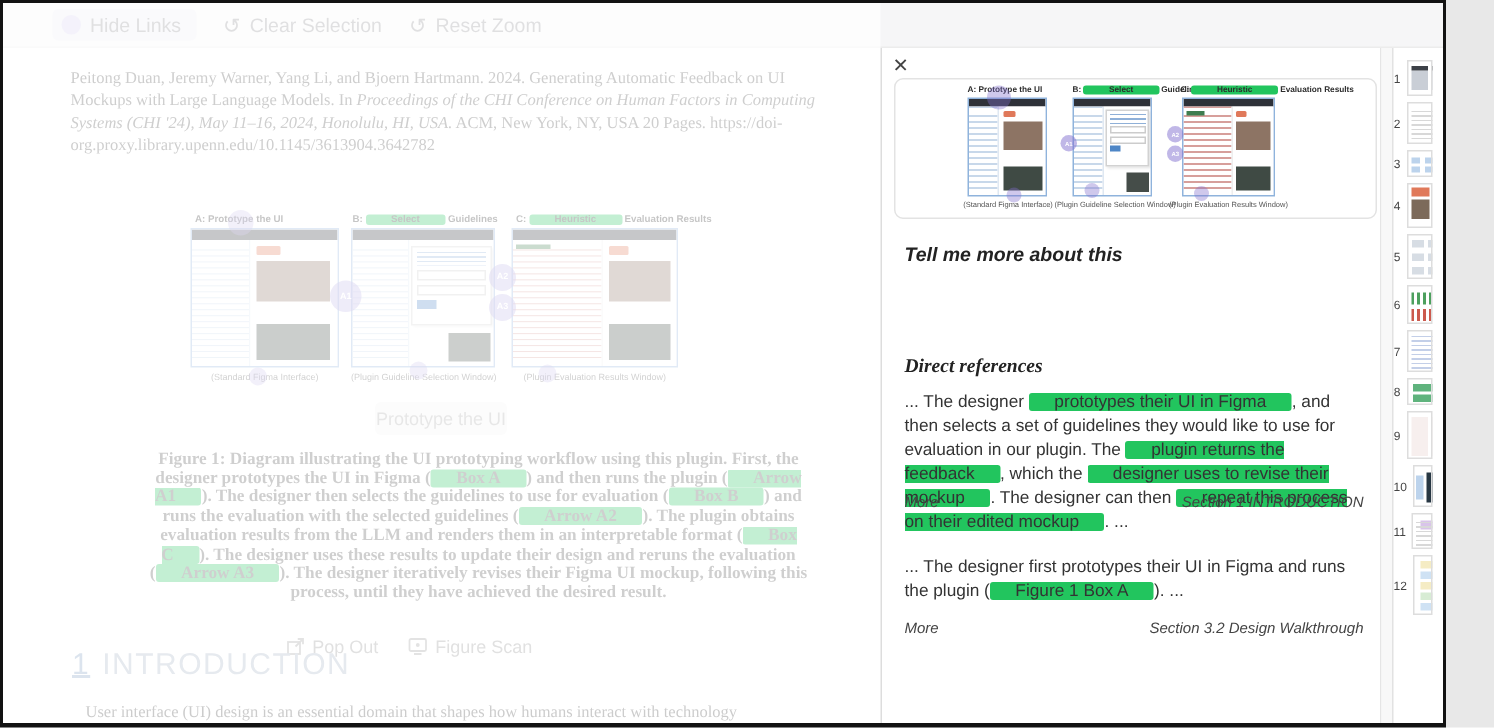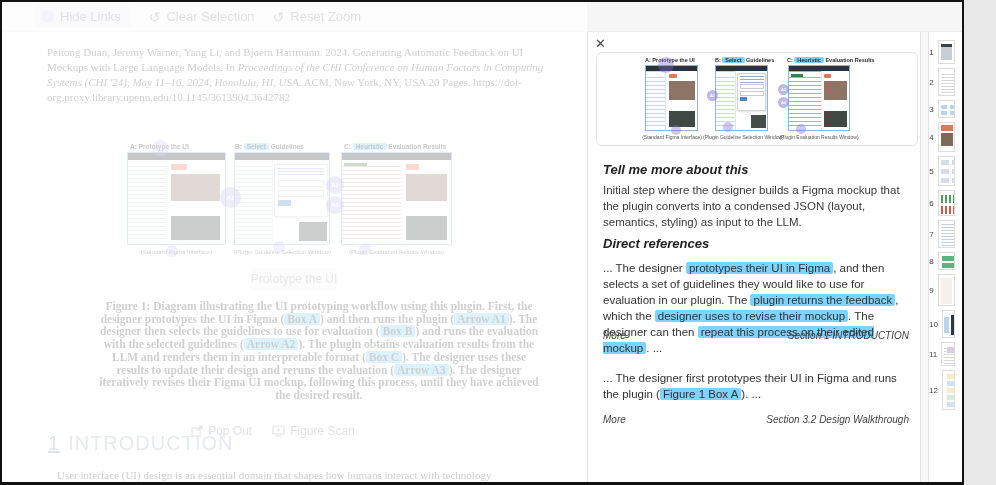--- a/index.html
+++ b/index.html
@@ -20,21 +20,21 @@
   .doc { position:absolute; left:0; top:30px; width:585px; bottom:0; background:#ffffff; }
   .dim { position:absolute; left:0; top:0; width:585px; height:485px;
          background:rgba(255,255,255,0.73); z-index:40; pointer-events:none; }
 
   .acm { position:absolute; left:45px; top:13px; width:505px;
          font-family:"Liberation Serif", serif; font-size:11px; line-height:15px; color:#4a4a4a; }
   .acm .b { font-weight:bold; display:block; }
   .acm .it { font-style:italic; }
 
   .fig-label { position:absolute; font-size:6.5px; font-weight:bold; color:#2c2c2c; white-space:nowrap; }
-  .hl { background:#7dd3fc; border-radius:2px; padding:0 3px; }
+  .hl { background:#22c55e; border-radius:2px; padding:0 17px; }
 
   
   .shot { position:absolute; background:#fff; border:1px solid #8fb3dc; overflow:hidden; }
   .sbar { height:8%; min-height:5px; background:#2e3138; }
   .sbody { position:relative; height:92%; display:flex; }
   .sside { width:40%; border-right:1px solid #dfe8f2; padding:3px 2px 2px;
            background:repeating-linear-gradient(to bottom, transparent 0 3px, #c8d8ea 3px 4px);
            background-origin:content-box; }
   .smain { flex:1; position:relative; background:#fff; }
   .schip { position:absolute; top:5%; left:8%; width:26%; height:7%; background:#e0795a; border-radius:1px; }
@@ -329,23 +329,22 @@
       <div class="badge" style="left:110px; top:37px; width:11px; height:11px; font-size:4px;">A1</div>
       <div class="badge" style="left:181px; top:31px; width:11px; height:11px; font-size:4px;">A2</div>
       <div class="badge" style="left:181px; top:44px; width:11px; height:11px; font-size:4px;">A3</div>
       <div class="hot" style="left:61px; top:4px; width:16px; height:16px;"></div>
       <div class="hot" style="left:74px; top:72px; width:10px; height:10px;"></div>
       <div class="hot" style="left:126px; top:69px; width:10px; height:10px;"></div>
       <div class="hot" style="left:199px; top:71px; width:10px; height:10px;"></div>
     </div>
 
     <h3 class="p-h" style="top:130px;">Tell me more about this</h3>
-    <p class="p-body" style="top:150px;">Initial step where the designer builds a Figma mockup that the plugin converts into a condensed JSON (layout, semantics, styling) as input to the LLM.</p>
-
-    <h3 class="p-h" style="top:204px;">Direct references</h3>
+
+    <h3 class="p-h" style="top:204px;font-family:Liberation Serif, serif;">Direct references</h3>
 
     <p class="ref-text" style="top:228px;"><span>... The designer </span><span class="hl">prototypes their UI in Figma</span><span>, and then selects a set of guidelines they would like to use for evaluation in our plugin. The </span><span class="hl">plugin returns the feedback</span><span>, which the </span><span class="hl">designer uses to revise their mockup</span><span>. The designer can then </span><span class="hl">repeat this process on their edited mockup</span><span>. ...</span></p>
     <div class="ref-meta" style="top:298px;">
       <span class="more">More</span>
       <span class="sec">Section 1 INTRODUCTION</span>
     </div>
 
     <p class="ref-text" style="top:338px;"><span>... The designer first prototypes their UI in Figma and runs the plugin (</span><span class="hl">Figure 1 Box A</span><span>). ...</span></p>
     <div class="ref-meta" style="top:382px;">
       <span class="more">More</span>

